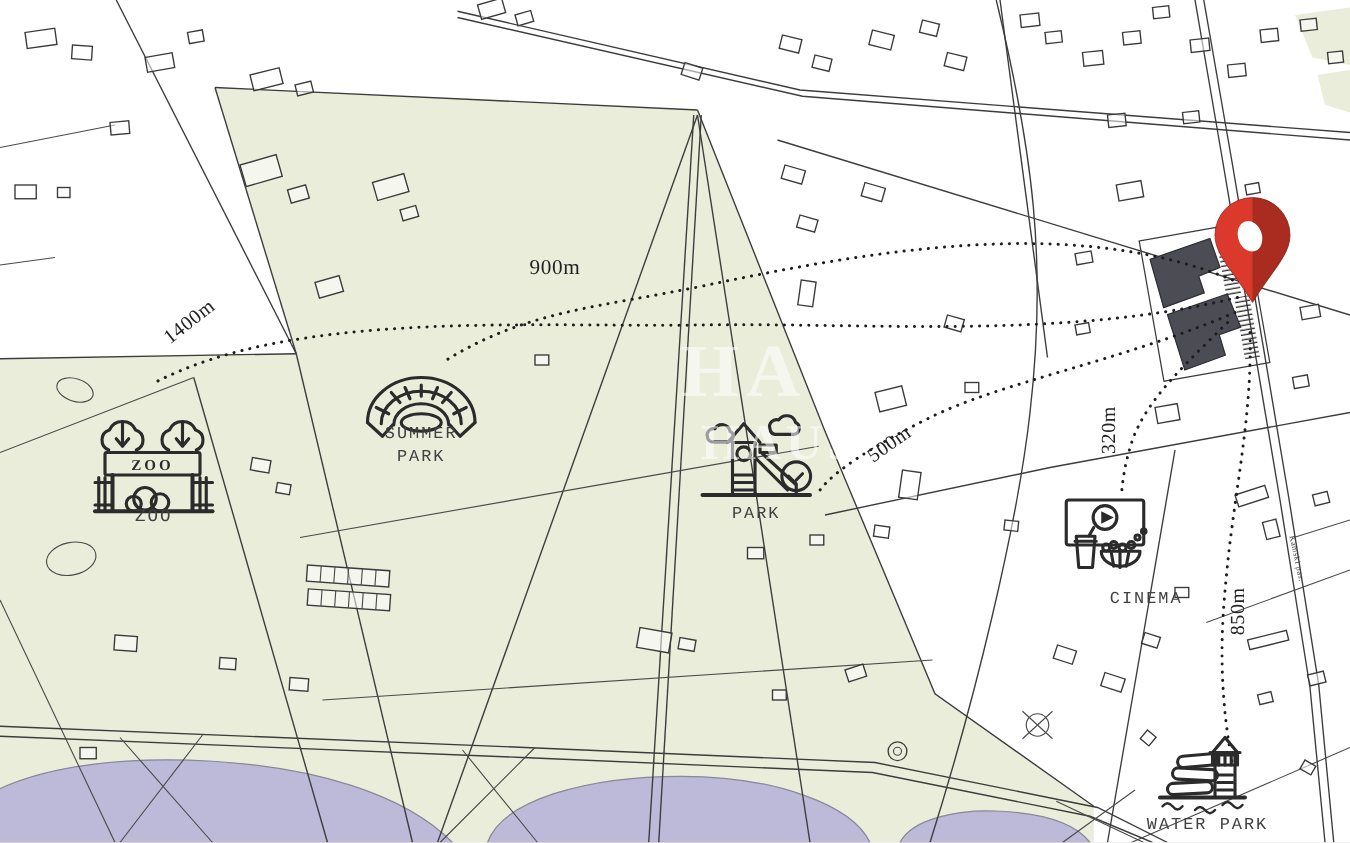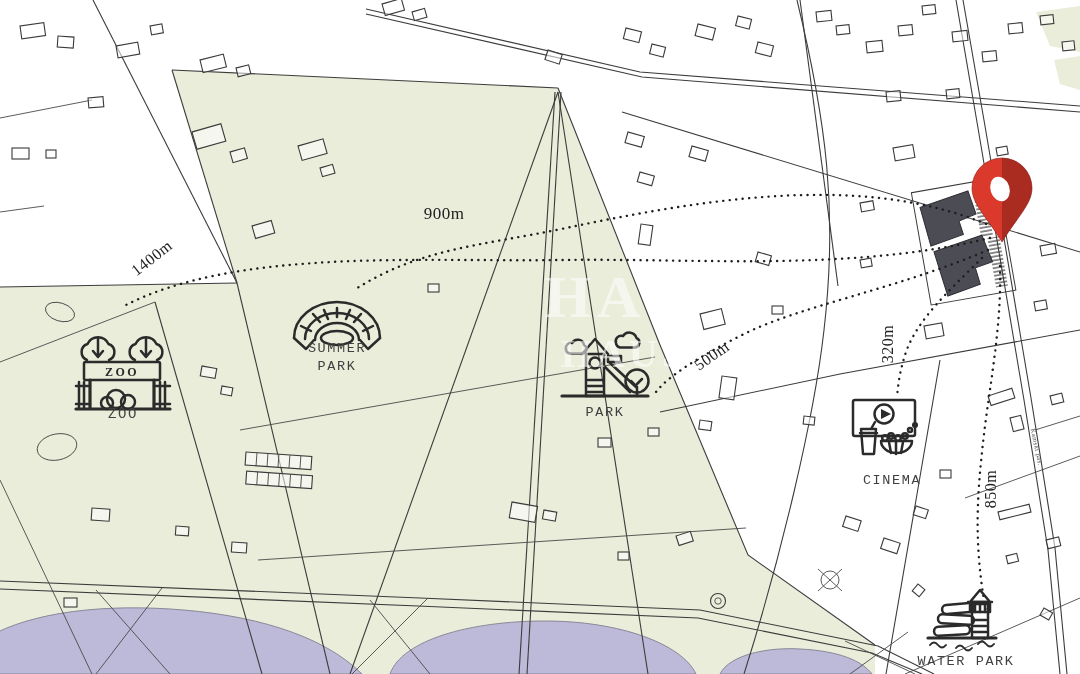--- a/index.html
+++ b/index.html
@@ -281,21 +281,21 @@
     <path d="M1002,242 C986,216 972,204 972,188 a30,30 0 1 1 60,0 c0,16 -14,28 -30,54 z" fill="var(--pin-red,#da392b)" stroke="#8e1d15" stroke-width="0.6"></path>
     <path d="M1002,242 c16,-26 30,-38 30,-54 a30,30 0 0 0 -30,-30 z" fill="rgba(0,0,0,0.22)"></path>
     <ellipse cx="1000" cy="189" rx="9.5" ry="12.5" transform="rotate(-18 1000 189)" fill="#ffffff"></ellipse>
   </g>
 </svg>
 
 <div class="label" style="left:123px;top:414px;font-size:14px;">ZOO</div>
 <div class="label" style="left:337px;top:348px;">SUMMER</div>
 <div class="label" style="left:337px;top:366px;">PARK</div>
 <div class="label" style="left:605px;top:412px;">PARK</div>
-<div class="label" style="left:892px;top:480px;">CINEMA</div>
+<div class="label" style="left:917px;top:480px;">CINEMA</div>
 <div class="label" style="left:966px;top:661px;">WATER PARK</div>
 
 <div class="distance" style="left:152px;top:258px;transform:translate(-50%,-50%) rotate(-38deg);">1400m</div>
 <div class="distance" style="left:444px;top:214px;transform:translate(-50%,-50%);font-size:17px;">900m</div>
 <div class="distance" style="left:712px;top:356px;transform:translate(-50%,-50%) rotate(-35deg);">500m</div>
 <div class="distance" style="left:888px;top:344px;transform:translate(-50%,-50%) rotate(-90deg);">320m</div>
 <div class="distance" style="left:991px;top:489px;transform:translate(-50%,-50%) rotate(-90deg);">850m</div>
 
 <div class="street-name" style="left:1037px;top:447px;">Kamski pas.</div>
 

